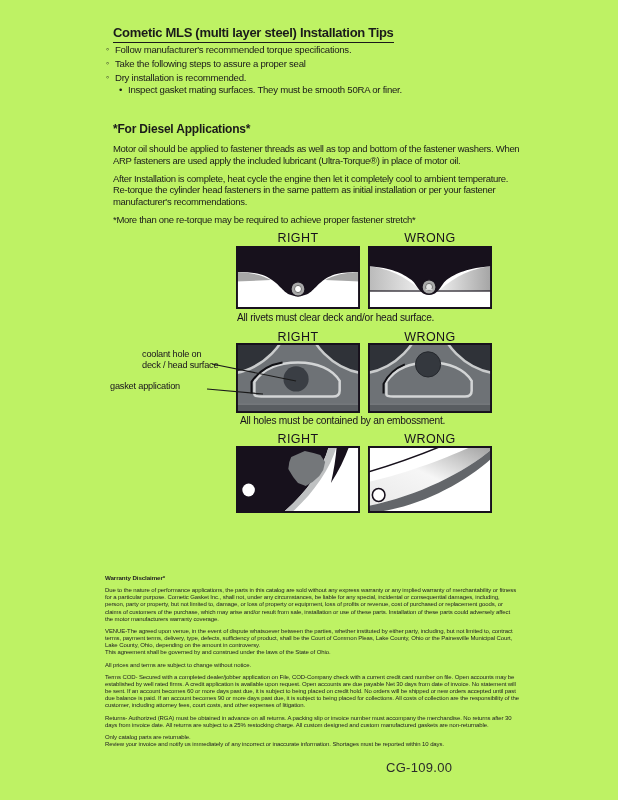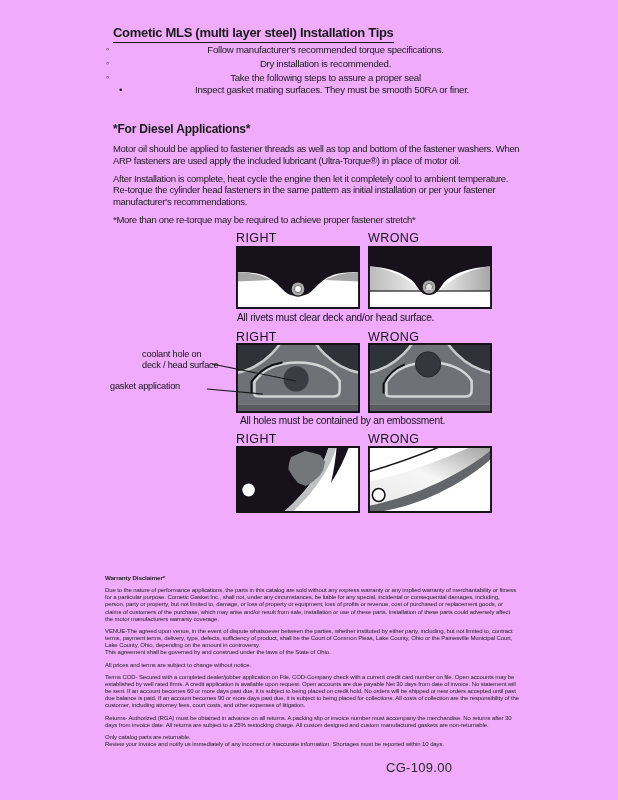--- a/index.html
+++ b/index.html
@@ -1,35 +1,35 @@
 <!DOCTYPE html>
 <html><head>
 <meta charset="utf-8">
 <style>
   html,body{margin:0;padding:0;background:#ffffff;}
   .page{
-    position:relative;width:618px;height:800px;background:#f0abfc;
+    position:relative;width:618px;height:800px;background:#bef264;
     font-family:"Liberation Sans","DejaVu Sans",sans-serif;color:#1a1a1a;
     overflow:hidden;
   }
   .title{
     position:absolute;left:113px;top:25px;margin:0;
     font-size:13px;font-weight:bold;letter-spacing:-0.3px;
     border-bottom:1.6px solid #1a1a1a;padding-bottom:2px;
   }
-  .bullets{position:absolute;left:106px;top:43px;width:430px;font-size:9.6px;letter-spacing:-0.25px;text-align:center;}
+  .bullets{position:absolute;left:106px;top:43px;width:430px;font-size:9.6px;letter-spacing:-0.25px;}
   .b{position:relative;padding-left:9px;line-height:13.8px;}
   .b::before{content:"◦";position:absolute;left:0;top:0;font-size:9px;}
   .sb{position:relative;padding-left:9px;margin-left:13px;line-height:12.4px;}
   .sb::before{content:"•";position:absolute;left:0;top:0;}
   .diesel{position:absolute;left:113px;top:111px;width:410px;}
   .diesel h2{margin:11px 0 7px 0;font-size:12px;font-weight:bold;letter-spacing:-0.2px;}
   .diesel p{margin:0 0 6.5px 0;font-size:9.5px;line-height:11.6px;letter-spacing:-0.3px;}
   .diesel p.note{margin-top:3px;}
-  .fl{position:absolute;text-align:left;font-size:12.5px;letter-spacing:0.4px;color:#17111c;}
+  .fl{position:absolute;text-align:center;font-size:12.5px;letter-spacing:0.4px;color:#17111c;}
   .col-l{left:236px;width:124px;}
   .col-r{left:368px;width:124px;}
   .panel{position:absolute;}
   .panel svg{display:block;}
   .cap{position:absolute;font-size:10.2px;letter-spacing:-0.25px;line-height:11.6px;color:#17111c;}
   .ann{position:absolute;text-align:left;font-size:9.2px;line-height:10.6px;letter-spacing:-0.2px;color:#17111c;}
   .leaders{position:absolute;left:110px;top:340px;pointer-events:none;}
   .legal{position:absolute;left:105px;top:574px;width:414px;font-size:6px;line-height:7.15px;letter-spacing:-0.1px;color:#222;}
   .legal h3{margin:0 0 6px 0;font-size:6.2px;font-weight:bold;}
   .legal p{margin:0 0 5px 0;}
@@ -38,22 +38,22 @@
 </style>
 </head>
 <body>
 
 <div class="page">
 
   <h1 class="title">Cometic MLS (multi layer steel) Installation Tips</h1>
 
   <div class="bullets">
     <div class="b">Follow manufacturer's recommended torque specifications.</div>
+    <div class="b">Take the following steps to assure a proper seal</div>
     <div class="b">Dry installation is recommended.</div>
-    <div class="b">Take the following steps to assure a proper seal</div>
     <div class="sb">Inspect gasket mating surfaces.  They must be smooth 50RA or finer.</div>
   </div>
 
   <div class="diesel">
     <h2>*For Diesel Applications*</h2>
     <p>Motor oil should be applied to fastener threads as well as top and bottom of the fastener washers. When ARP fasteners are used apply the included lubricant (Ultra-Torque®) in place of motor oil.</p>
     <p>After Installation is complete, heat cycle the engine then let it completely cool to ambient temperature. Re-torque the cylinder head fasteners in the same pattern as initial installation or per your fastener manufacturer's recommendations.</p>
     <p class="note">*More than one re-torque may be required to achieve proper fastener stretch*</p>
   </div>
 

